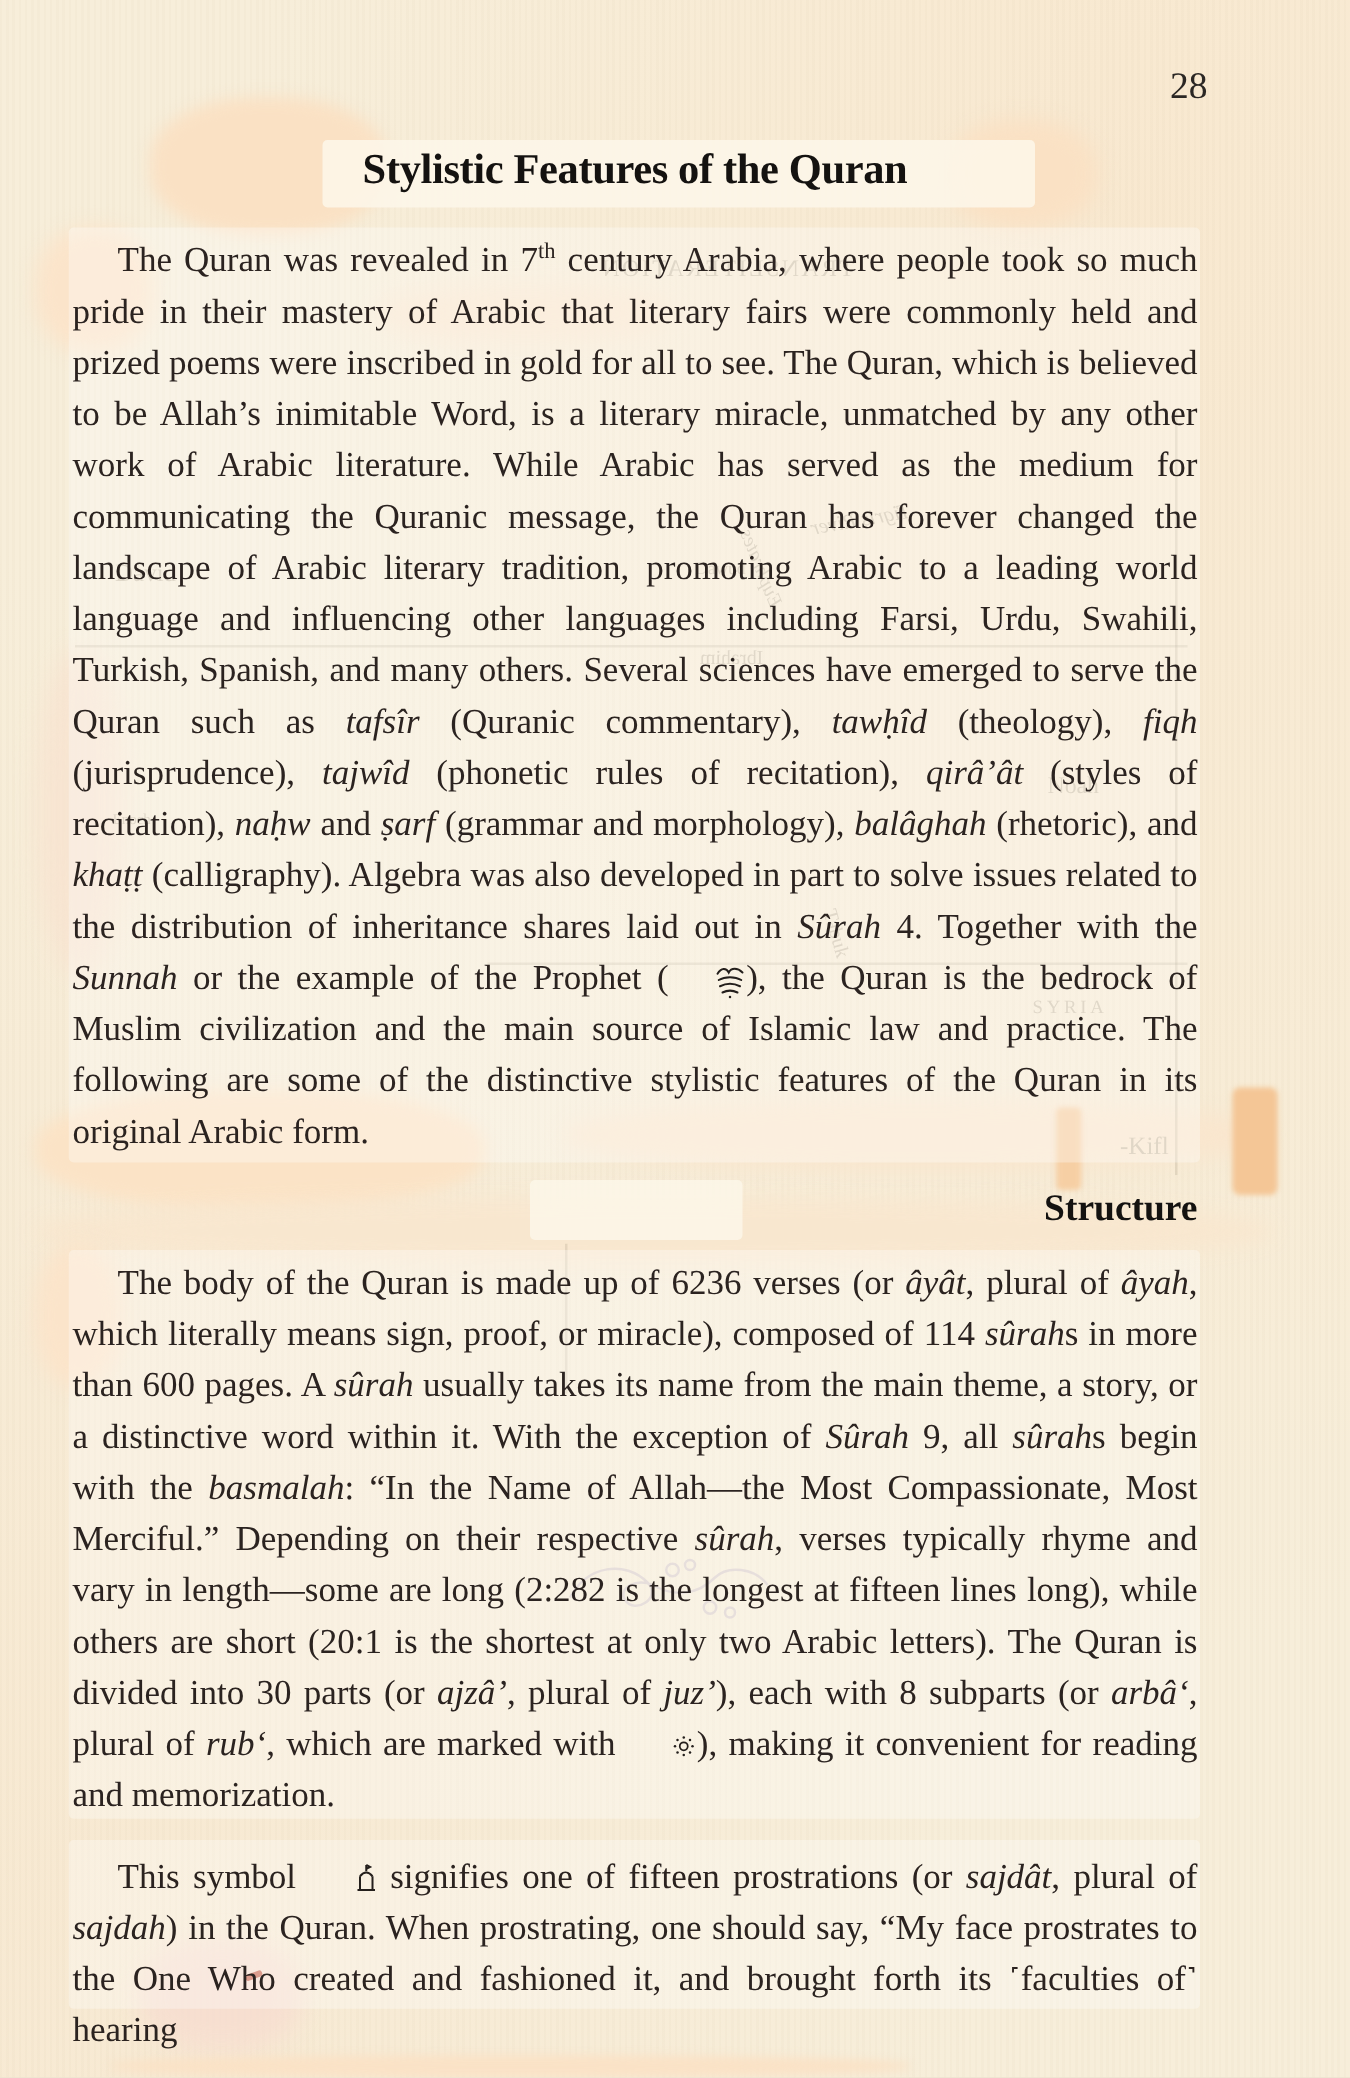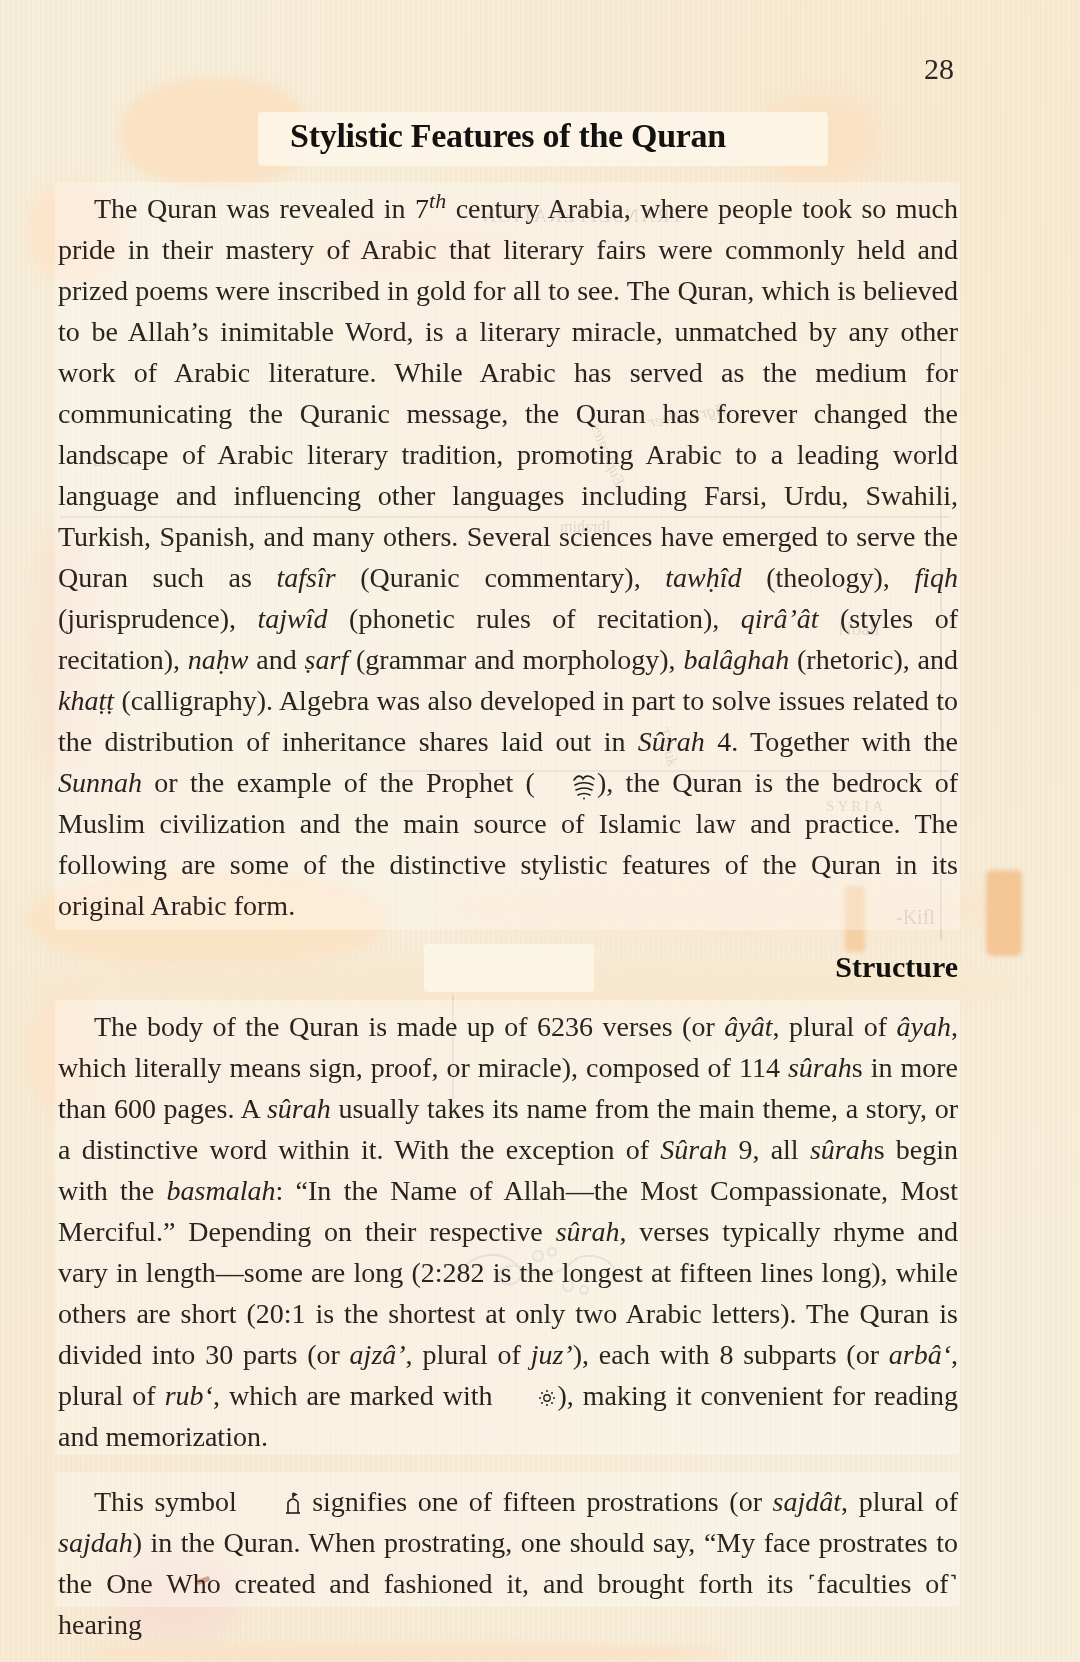--- a/index.html
+++ b/index.html
@@ -20,42 +20,42 @@
   .z1{z-index:1}.z2{z-index:2}
   .blotch{position:absolute;border-radius:45%;}
   .wash{position:absolute;background:rgba(255,255,255,.32);border-radius:4px;}
   .gridline{position:absolute;background:rgba(150,138,115,.20);}
   .bleed{
     position:absolute;color:#b4a892;opacity:.55;white-space:nowrap;
     font-family:"Liberation Serif","DejaVu Serif",serif;
   }
   .content{position:relative;z-index:3;padding:56px 122px 0 58px;}
   .pagenum{
-    position:absolute;z-index:4;top:52px;right:126px;
+    position:absolute;z-index:4;top:52px;right:114px;
     font-size:30px;color:#2b2724;
   }
   h1.title{
     margin:58px 0 0 0;text-align:center;
     font-size:34px;line-height:44px;font-weight:700;color:#141210;
     letter-spacing:-.3px;
   }
   h2.section{
     margin:20px 0 0 0;text-align:right;
     font-size:30px;line-height:42px;font-weight:700;color:#141210;
   }
   p.body-par{
     margin:0;font-size:28px;line-height:41px;
     text-align:justify;text-indent:36px;
     color:#2b2320;
   }
   p.p-intro{margin-top:30px;}
   p.p-s1{margin-top:18px;}
   p.p-s2{margin-top:24px;}
   .it{font-style:italic;margin-top:24px;}
-  .sup{vertical-align:super;font-size:22px;line-height:0;font-style:italic;}
+  .sup{vertical-align:super;font-size:18px;line-height:0;}
   .sym{display:inline-block;line-height:0;}
   .sym svg{vertical-align:-3px;}
   .sym-prophet svg{vertical-align:-9px;}
   .ornament{position:absolute;z-index:2;opacity:.55;}
   .reddash{position:absolute;background:#c0503a;opacity:.8;border-radius:2px;}
 </style>
 </head>
 <body>
 
 <div class="page">

